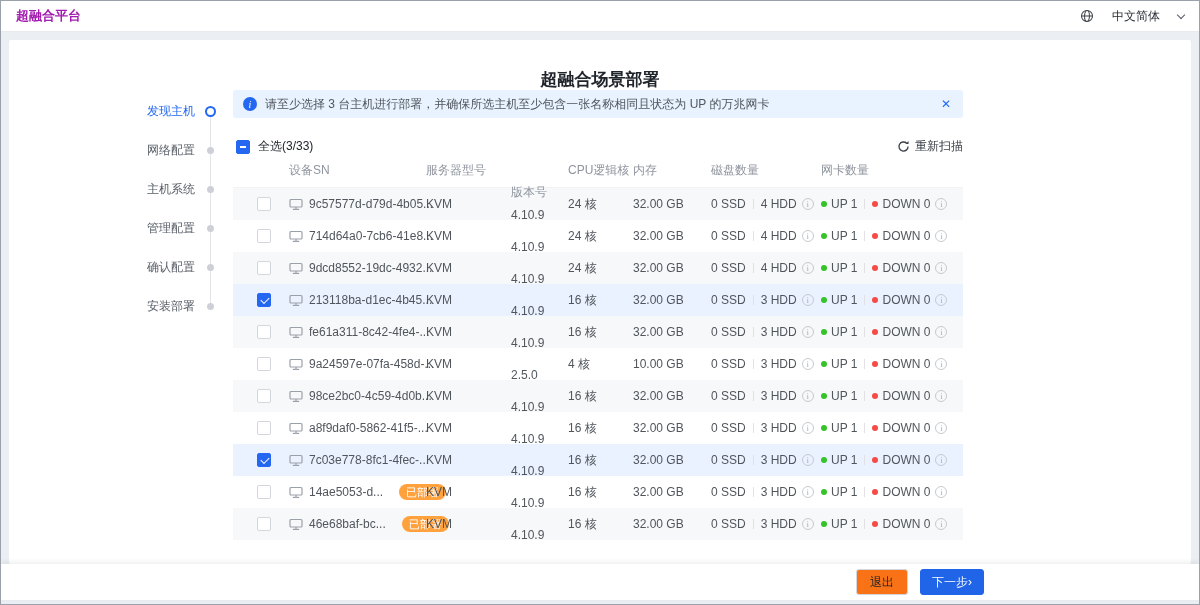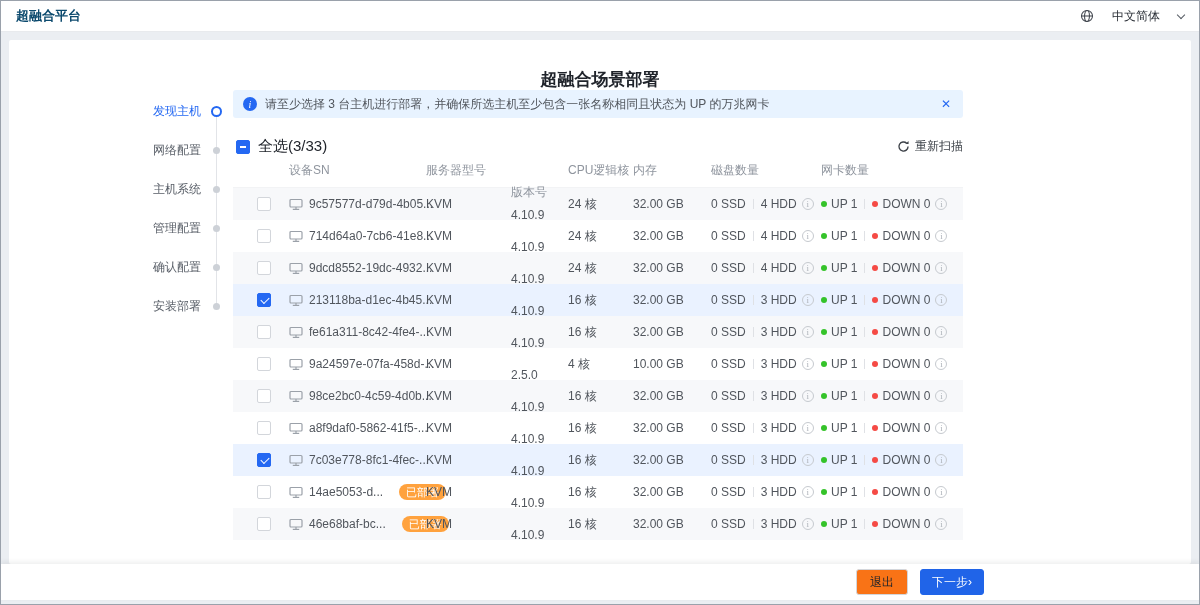--- a/index.html
+++ b/index.html
@@ -2,49 +2,49 @@
 <html><head>
 <meta charset="utf-8">
 <style>
   * { margin:0; padding:0; box-sizing:border-box; }
   html,body { width:1200px; height:605px; }
   body { font-family:"Liberation Sans","DejaVu Sans",sans-serif; color:#1f2329; background:#fff; }
   .app { width:1200px; height:605px; border:1px solid #9aa1ab; background:#ebeef2; display:flex; flex-direction:column; overflow:hidden; }
 
   
   .topbar { height:31px; flex:0 0 31px; background:#fff; border-bottom:1px solid #e8eaed; display:flex; align-items:center; justify-content:space-between; padding:0 15px; }
-  .brand { font-size:13px; font-weight:bold; color:#0c4a6e; }
+  .brand { font-size:13px; font-weight:bold; color:#a21caf; }
   .lang-switch { display:flex; align-items:center; gap:18px; font-size:12px; color:#2a2f36; cursor:pointer; }
   .chev-down { width:6px; height:6px; border-right:1.2px solid #555b63; border-bottom:1.2px solid #555b63; transform:rotate(45deg); margin-top:-3px; }
 
   
   .body { flex:1 1 auto; padding:8px 8px 0; display:flex; flex-direction:column; overflow:hidden; }
   .card { background:#fff; flex:1; position:relative; border-radius:2px; overflow:hidden; }
   .page-title { text-align:center; padding-top:28px; font-size:17px; font-weight:600; color:#20242b; }
 
   
-  .steps { position:absolute; left:6px; top:52px; width:212px; }
+  .steps { position:absolute; left:0; top:52px; width:212px; }
   .steps-line { position:absolute; right:10px; top:19px; bottom:19px; width:1px; background:#e2e4e8; }
   .step { height:39px; display:flex; align-items:center; justify-content:flex-end; padding-right:4px; gap:9px; cursor:pointer; position:relative; }
   .step-label { font-size:12px; color:#575d66; }
   .step.active .step-label { color:#2468f2; }
   .dot-box { width:13px; height:13px; display:flex; align-items:center; justify-content:center; position:relative; z-index:1; }
   .step-dot { width:7px; height:7px; border-radius:50%; background:#cdd1d7; }
   .step.active .step-dot { width:11px; height:11px; background:#fff; border:2px solid #2468f2; }
 
   
   .main { position:absolute; left:224px; top:50px; width:730px; }
   .banner { height:28px; background:#e8f3ff; border-radius:3px; display:flex; align-items:center; padding:0 10px; gap:8px; font-size:12px; color:#51565d; }
   .banner-text { flex:1; }
   .info-badge { width:14px; height:14px; border-radius:50%; background:#2468f2; color:#fff; font-size:10px; display:flex; align-items:center; justify-content:center; font-style:italic; font-family:"Liberation Serif",serif; flex:0 0 14px; }
   .banner-close { color:#2468f2; font-size:12px; cursor:pointer; padding:0 2px; line-height:1; }
 
   .toolbar { margin-top:21px; display:flex; align-items:center; justify-content:space-between; height:15px; }
   .toolbar-left { display:flex; align-items:center; gap:8px; margin-left:3px; }
-  .select-all-label { font-size:15px; color:#20242b; }
+  .select-all-label { font-size:12px; color:#20242b; }
   .rescan { display:flex; align-items:center; gap:5px; font-size:12px; color:#3b4047; cursor:pointer; }
 
   
   .cb { width:14px; height:14px; border:1px solid #d3d6db; border-radius:2px; background:#fff; position:relative; cursor:pointer; flex:0 0 14px; }
   .cb.indet { background:#2468f2; border-color:#2468f2; }
   .cb.indet::after { content:''; position:absolute; left:3px; top:5px; width:6px; height:2px; background:#fff; }
   .cb.checked { background:#2468f2; border-color:#2468f2; }
   .cb.checked::after { content:''; position:absolute; left:2.5px; top:3px; width:7px; height:4px; border-left:1.6px solid #fff; border-bottom:1.6px solid #fff; transform:rotate(-45deg); }
 
   

